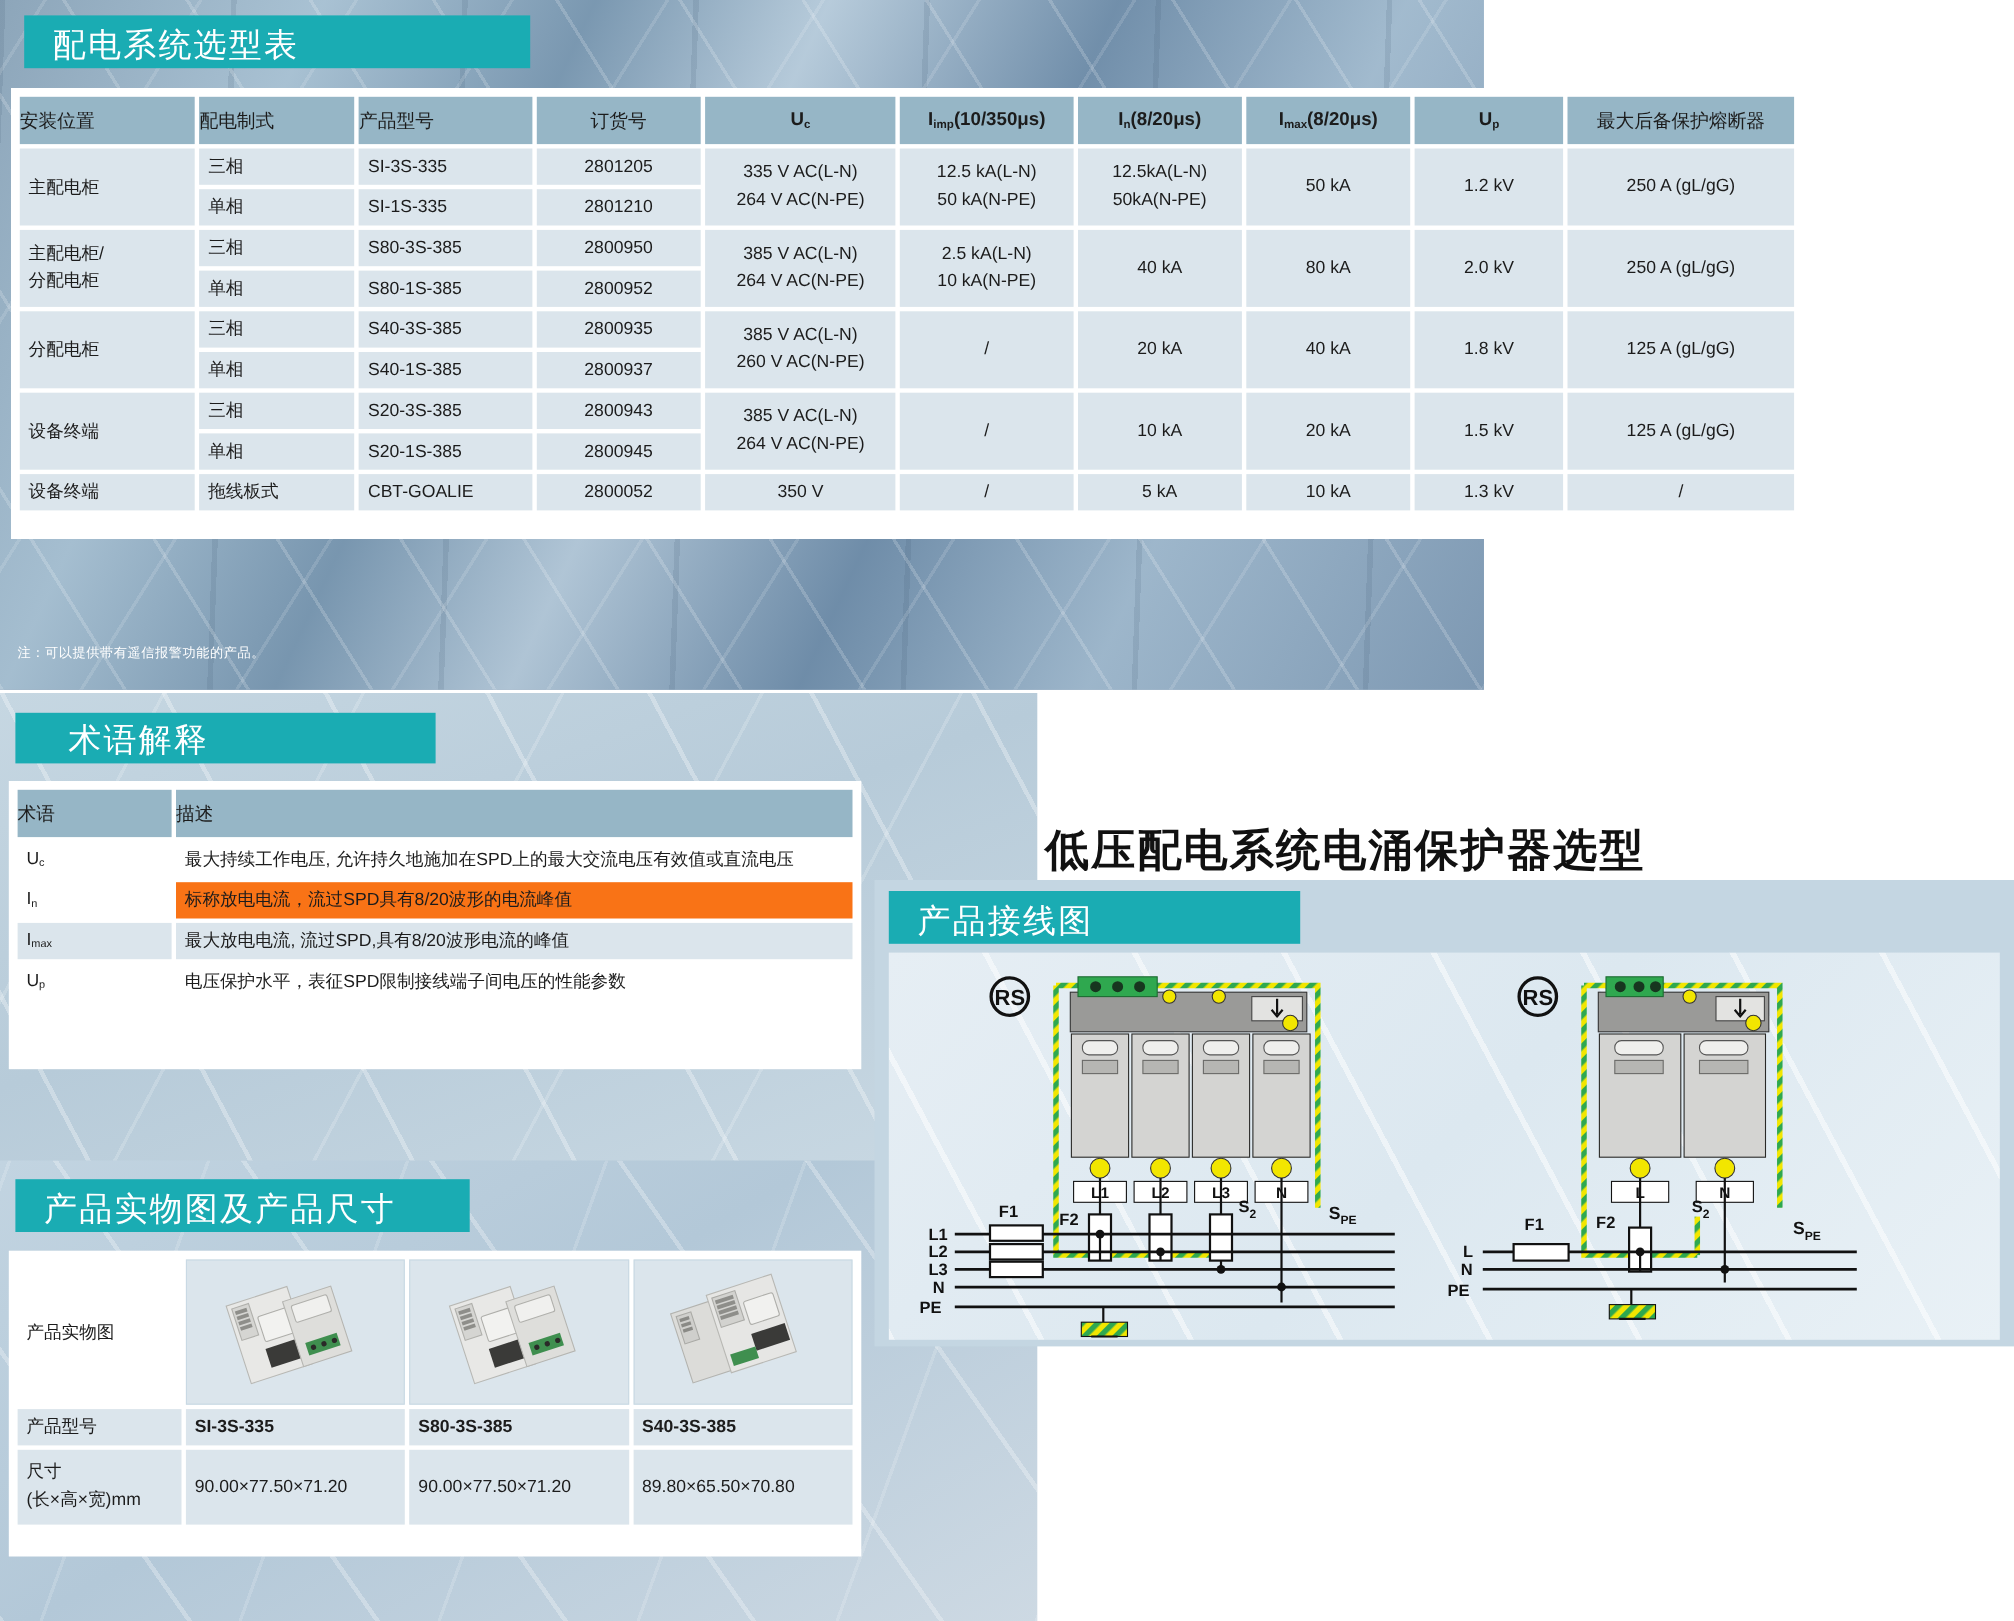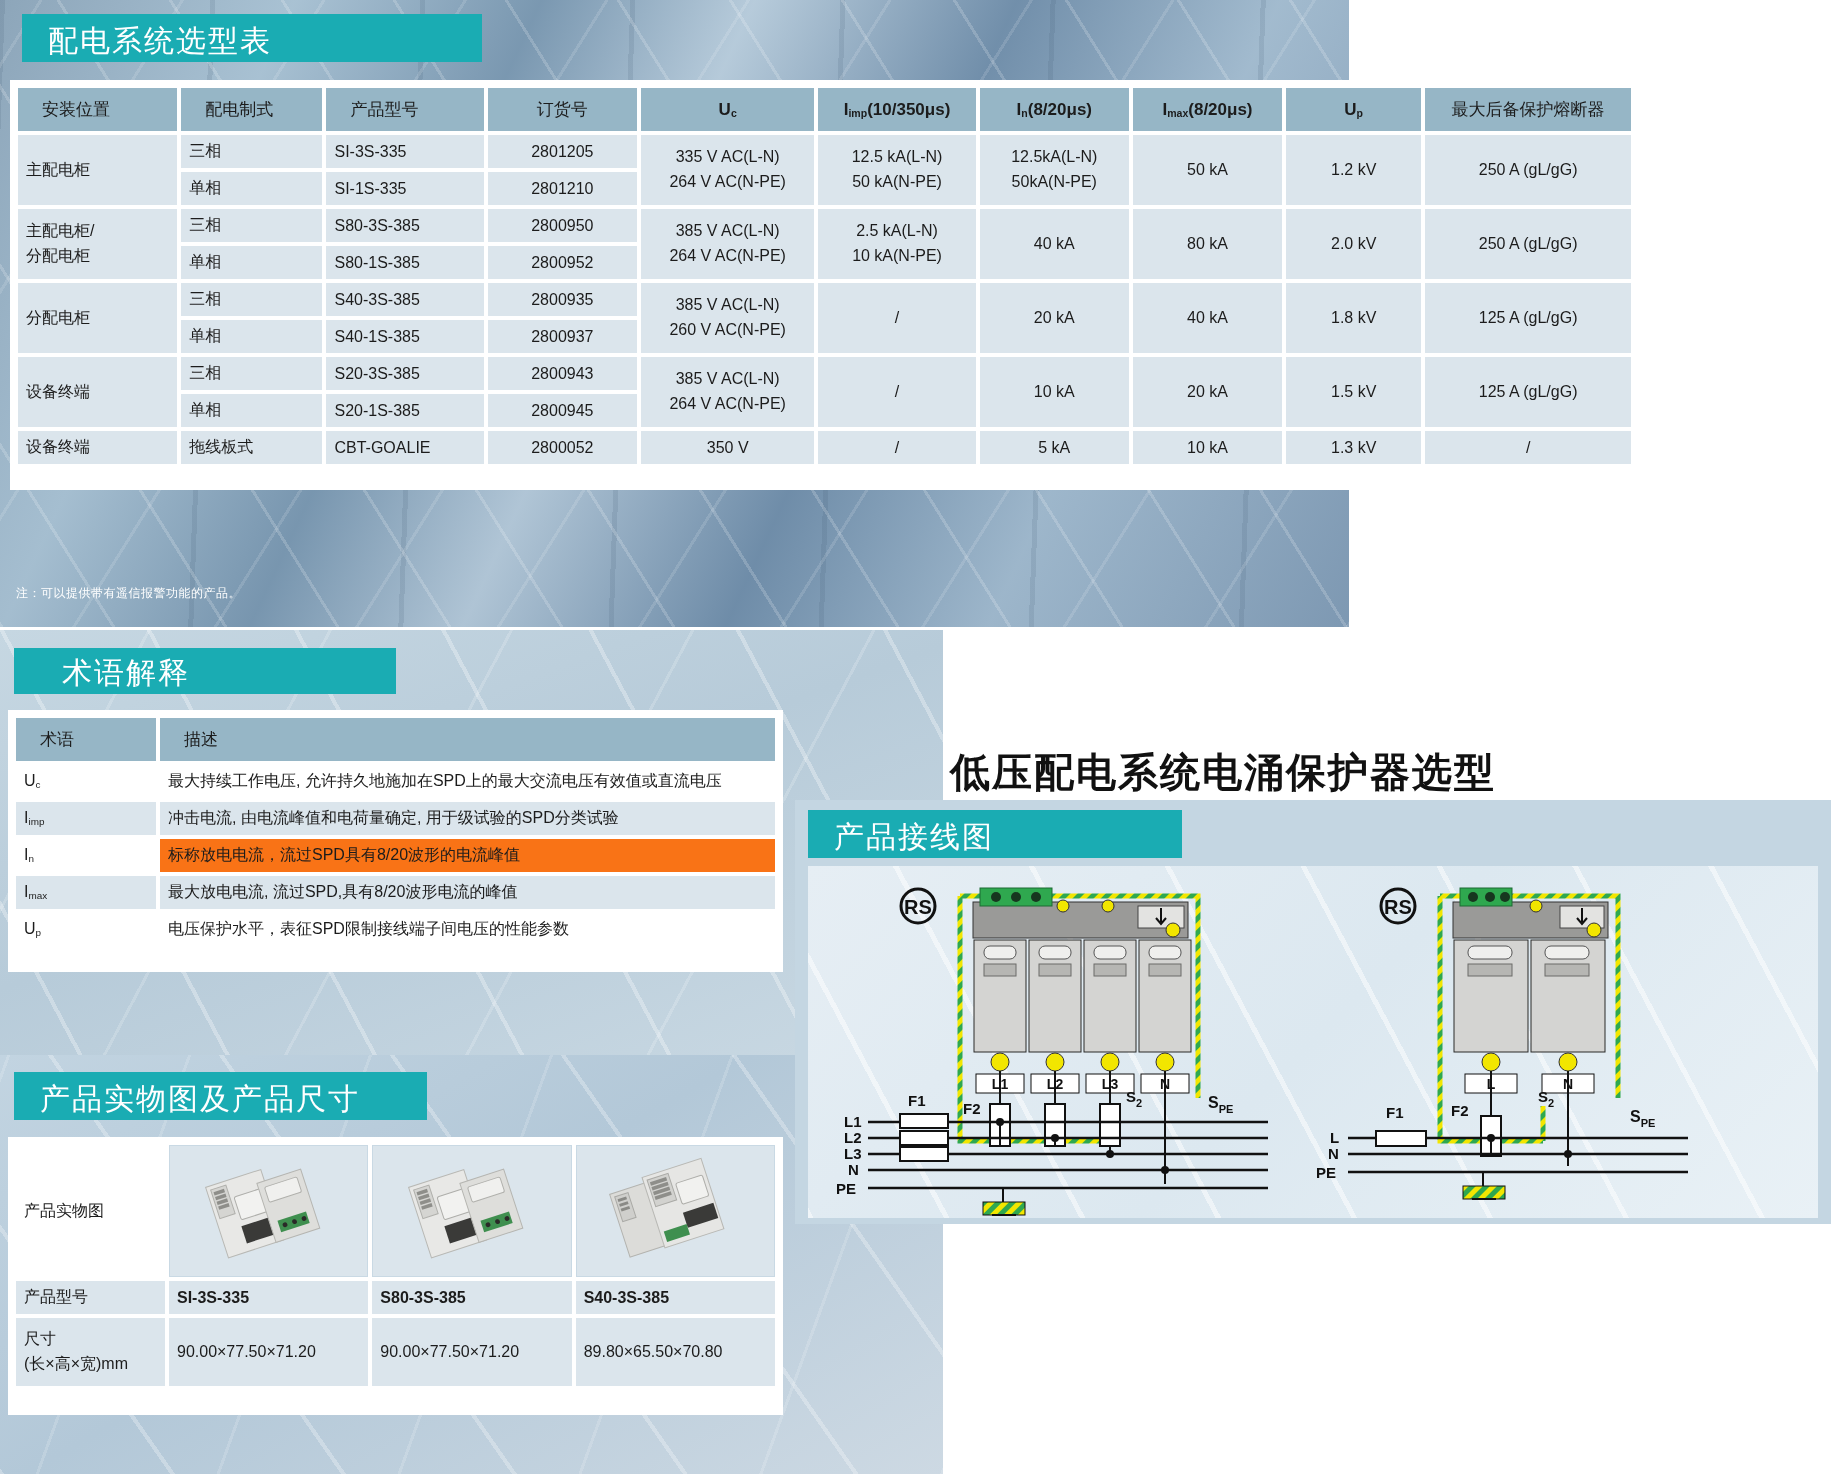--- a/index.html
+++ b/index.html
@@ -69,21 +69,21 @@
     font-size:16px;
     color:#1c1c1c;
     font-weight:normal;
     padding:6px 8px;
     vertical-align:middle;
   }
   .tbl th.hd {
     background:#96b6c6;
     font-size:17px;
     text-align:left;
-    padding:10px 24px;
+    padding:10px 0;
     white-space:nowrap;
   }
   .tbl th.hd.ctr { text-align:center; }
 
   .white-card { position:absolute; background:#ffffff; z-index:4; }
 
   sub { font-size:.62em; vertical-align:-0.22em; }
 
   .mini { display:block; line-height:1.55; }
   .note {
@@ -281,26 +281,20 @@
       <th class="hd" style="width:140px;">术语</th>
       <th class="hd" style="width:615px;">描述</th>
     </tr>
   </thead>
   <tbody>
     <tr>
       <td style="background:#ffffff;">
         <span>U</span><sub>c</sub>
       </td>
       <td style="background:#ffffff;">最大持续工作电压, 允许持久地施加在SPD上的最大交流电压有效值或直流电压</td>
-    </tr>
-    <tr>
-      <td>
-        <span>I</span><sub>imp</sub>
-      </td>
-      <td>冲击电流, 由电流峰值和电荷量确定, 用于级试验的SPD分类试验</td>
     </tr>
     <tr>
       <td style="background:#ffffff;">
         <span>I</span><sub>n</sub>
       </td>
       <td style="background:#f97316;margin-top:16px;">标称放电电流，流过SPD具有8/20波形的电流峰值</td>
     </tr>
     <tr>
       <td>
         <span>I</span><sub>max</sub>

